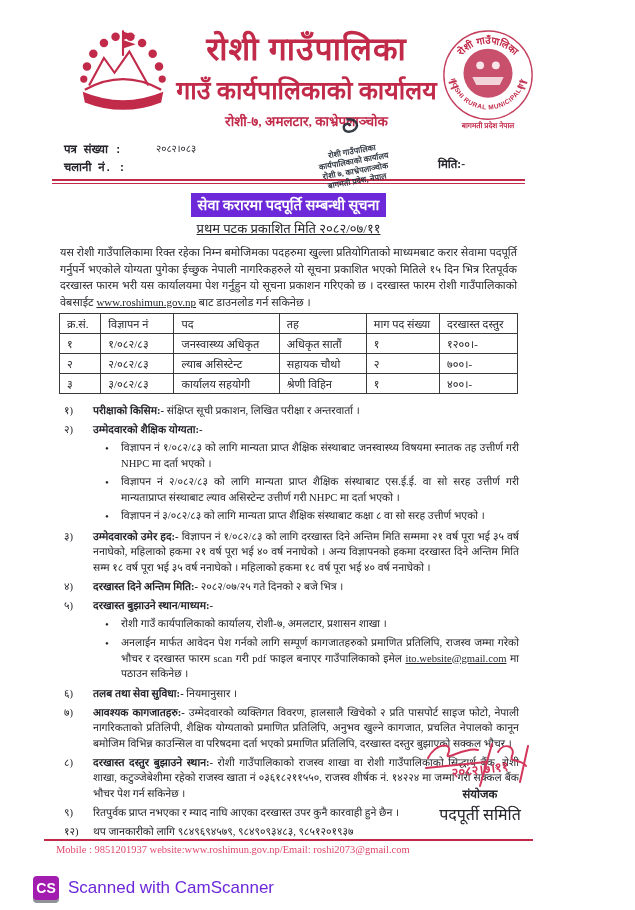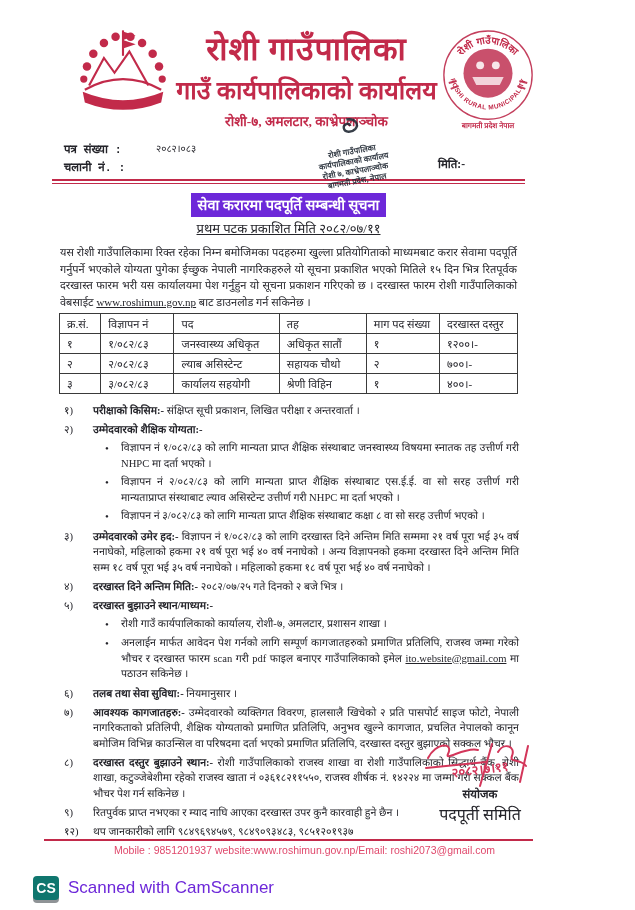--- a/index.html
+++ b/index.html
@@ -57,25 +57,25 @@
   .bullet-dot{width:16px;flex:0 0 auto;font-size:11px;}
   .bullet-text{flex:1;text-align:justify;}
   
   .sig{position:absolute;right:8px;top:738px;width:130px;text-align:center;font-size:11.5px;font-weight:bold;}
   .sig svg{display:block;margin:0 auto;}
   .sig-scribble-text{color:#d3365a;font-size:13px;font-weight:bold;transform:rotate(-7deg);margin-top:-30px;font-family:"DejaVu Serif",serif;}
   .sig-role{margin-top:8px;}
   .sig-committee{margin-top:2px;font-weight:normal;font-size:16px;}
   
   .footer-line{position:absolute;left:20px;right:20px;top:839px;border-top:2px solid var(--red);}
-  .footer-contact{position:absolute;left:0;right:0;top:844px;text-align:center;color:var(--footer-red);
-                  font-size:10.5px;font-family:Liberation Sans, sans-serif;padding-left:32px;}
+  .footer-contact{position:absolute;left:0;right:0;top:844px;color:var(--footer-red);
+                  font-size:10.5px;font-family:Liberation Serif, serif;padding-left:32px;}
   
   .cam{position:absolute;left:0;bottom:0;right:0;height:44px;display:flex;align-items:center;padding-left:9px;background:#fff;}
-  .cs-badge{width:26px;height:24px;background:#0f766e;border-radius:4px;color:#fff;font-weight:bold;
+  .cs-badge{width:26px;height:24px;background:#a21caf;border-radius:4px;color:#fff;font-weight:bold;
             display:flex;align-items:center;justify-content:center;font-size:14px;
             font-family:"Liberation Sans","DejaVu Sans",sans-serif;box-shadow:0 3px 0 #8f9396;}
   .cam-text{color:#6d28d9;font-size:17px;margin-left:9px;font-family:"Liberation Sans","DejaVu Sans",sans-serif;}
 </style>
 </head>
 <body>
 
 <div class="page">
 
   <div class="header">

